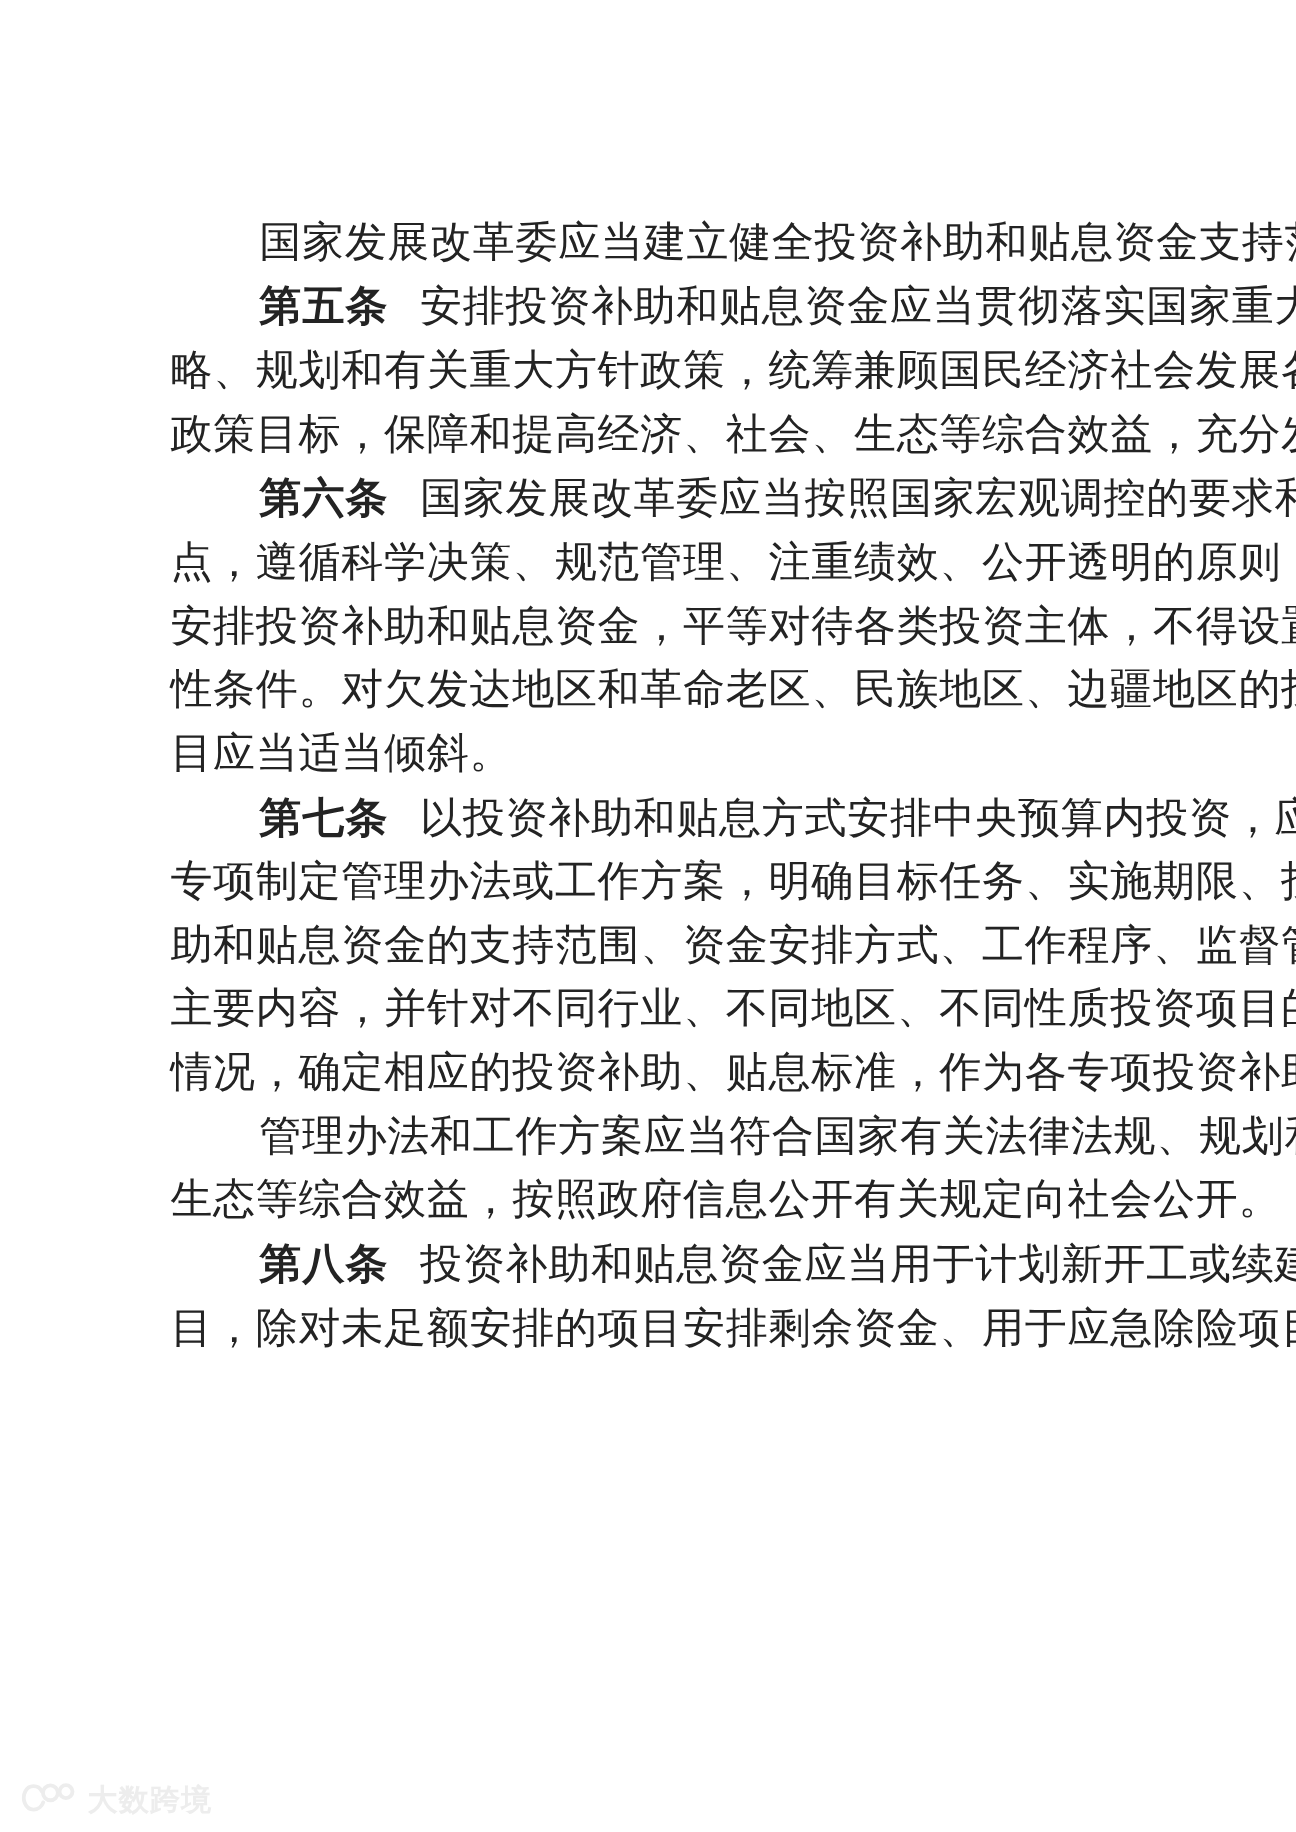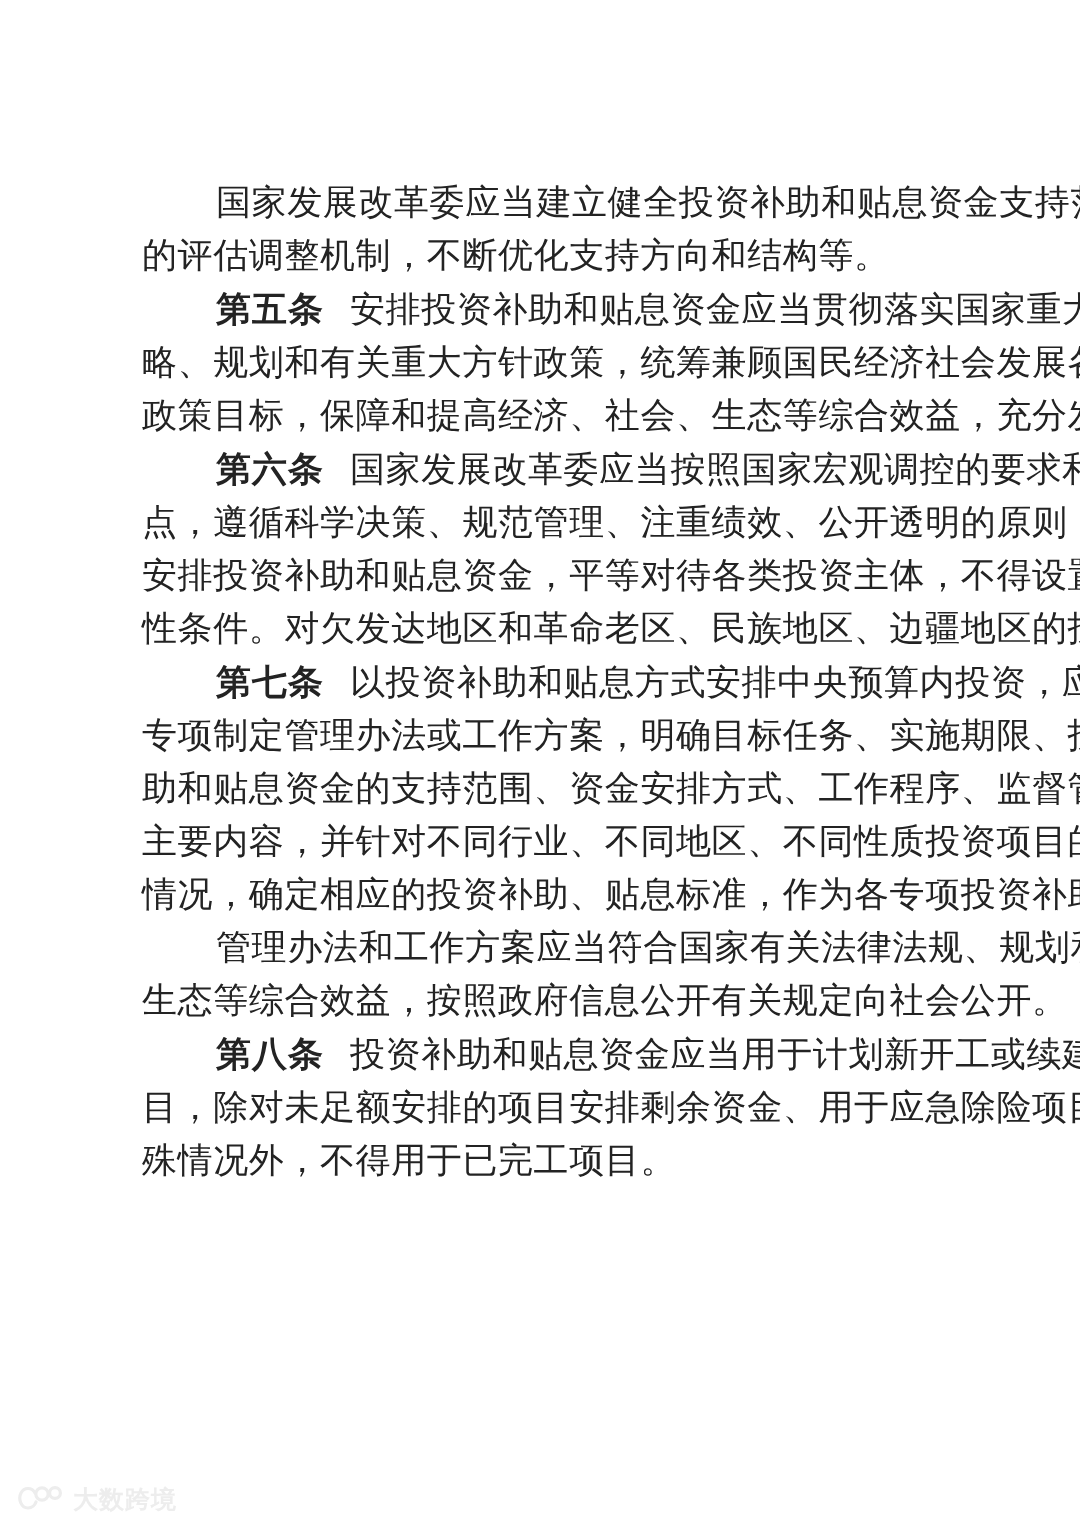--- a/index.html
+++ b/index.html
@@ -78,48 +78,47 @@
   }
 </style>
 </head>
 <body>
 
 <div class="page">
 
   <div class="doc-body">
       <p class="para">
         <span class="ln stretch"><span class="indent"></span><span>国家发展改革委应当建立健全投资补助和贴息资金支持范围</span></span>
-        <span class="ln"><span>的评估调整机制，不断优化支持方向和结构等。</span></span>
       </p>
       <p class="para">
         <span class="ln stretch"><span class="indent"></span><span class="art-label">第五条</span><span class="art-gap"></span><span>安排投资补助和贴息资金应当贯彻落实国家重大战</span></span>
         <span class="ln stretch"><span>略、规划和有关重大方针政策，统筹兼顾国民经济社会发展各相关</span></span>
         <span class="ln stretch"><span>政策目标，保障和提高经济、社会、生态等综合效益，充分发挥对</span></span>
       </p>
       <p class="para">
         <span class="ln stretch"><span class="indent"></span><span class="art-label">第六条</span><span class="art-gap"></span><span>国家发展改革委应当按照国家宏观调控的要求和重</span></span>
         <span class="ln stretch"><span>点，遵循科学决策、规范管理、注重绩效、公开透明的原则，统筹</span></span>
         <span class="ln stretch"><span>安排投资补助和贴息资金，平等对待各类投资主体，不得设置歧视</span></span>
         <span class="ln stretch"><span>性条件。对欠发达地区和革命老区、民族地区、边疆地区的投资项</span></span>
+        <span class="ln"><span>目应当适当倾斜。</span></span>
       </p>
       <p class="para">
         <span class="ln stretch"><span class="indent"></span><span class="art-label">第七条</span><span class="art-gap"></span><span>以投资补助和贴息方式安排中央预算内投资，应当分</span></span>
         <span class="ln stretch"><span>专项制定管理办法或工作方案，明确目标任务、实施期限、投资补</span></span>
         <span class="ln stretch"><span>助和贴息资金的支持范围、资金安排方式、工作程序、监督管理等</span></span>
         <span class="ln stretch"><span>主要内容，并针对不同行业、不同地区、不同性质投资项目的具体</span></span>
         <span class="ln stretch"><span>情况，确定相应的投资补助、贴息标准，作为各专项投资补助和贴</span></span>
       </p>
       <p class="para">
         <span class="ln stretch"><span class="indent"></span><span>管理办法和工作方案应当符合国家有关法律法规、规划和宏观</span></span>
         <span class="ln"><span>生态等综合效益，按照政府信息公开有关规定向社会公开。</span></span>
       </p>
       <p class="para">
         <span class="ln stretch"><span class="indent"></span><span class="art-label">第八条</span><span class="art-gap"></span><span>投资补助和贴息资金应当用于计划新开工或续建项</span></span>
         <span class="ln stretch"><span>目，除对未足额安排的项目安排剩余资金、用于应急除险项目等特</span></span>
-        <span class="ln"><span>殊情况外，不得用于已完工项目。</span></span>
       </p>
     </div>
 
   <div class="watermark">
     <svg class="wm-mark" viewBox="0 0 46 30" aria-hidden="true">
       <path d="M17 9 C14 3, 6 3, 3 9 C0 15, 3 24, 10 24 C14 24, 17 21, 18 18" fill="none" stroke="#ededed" stroke-width="3.2" stroke-linecap="round"></path>
       <circle cx="24" cy="10" r="6.2" fill="none" stroke="#ededed" stroke-width="3.2"></circle>
       <circle cx="37" cy="9" r="5.4" fill="none" stroke="#ededed" stroke-width="3.2"></circle>
     </svg>
     <span class="wm-text">大数跨境</span>

